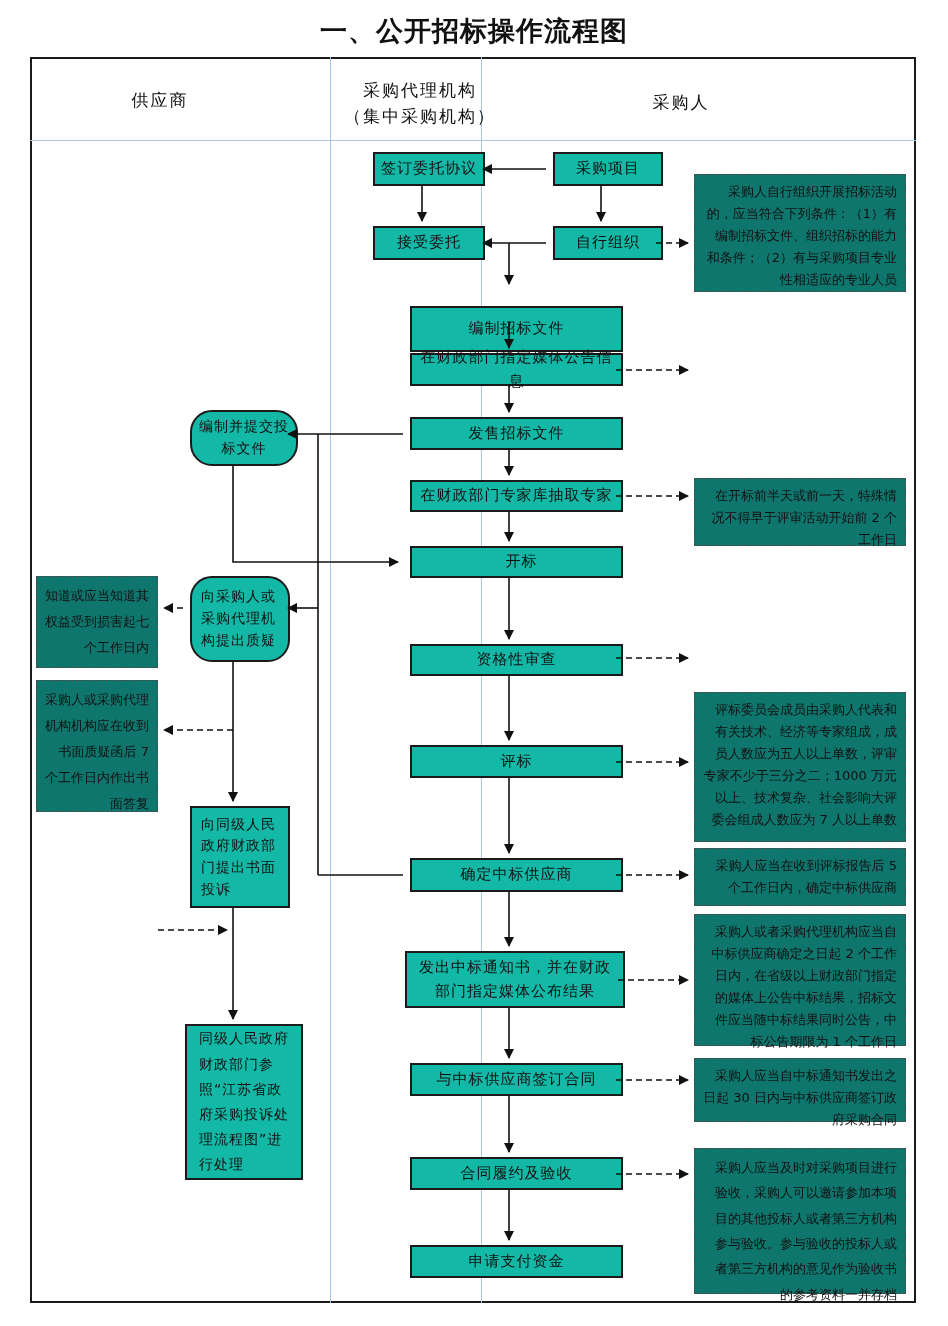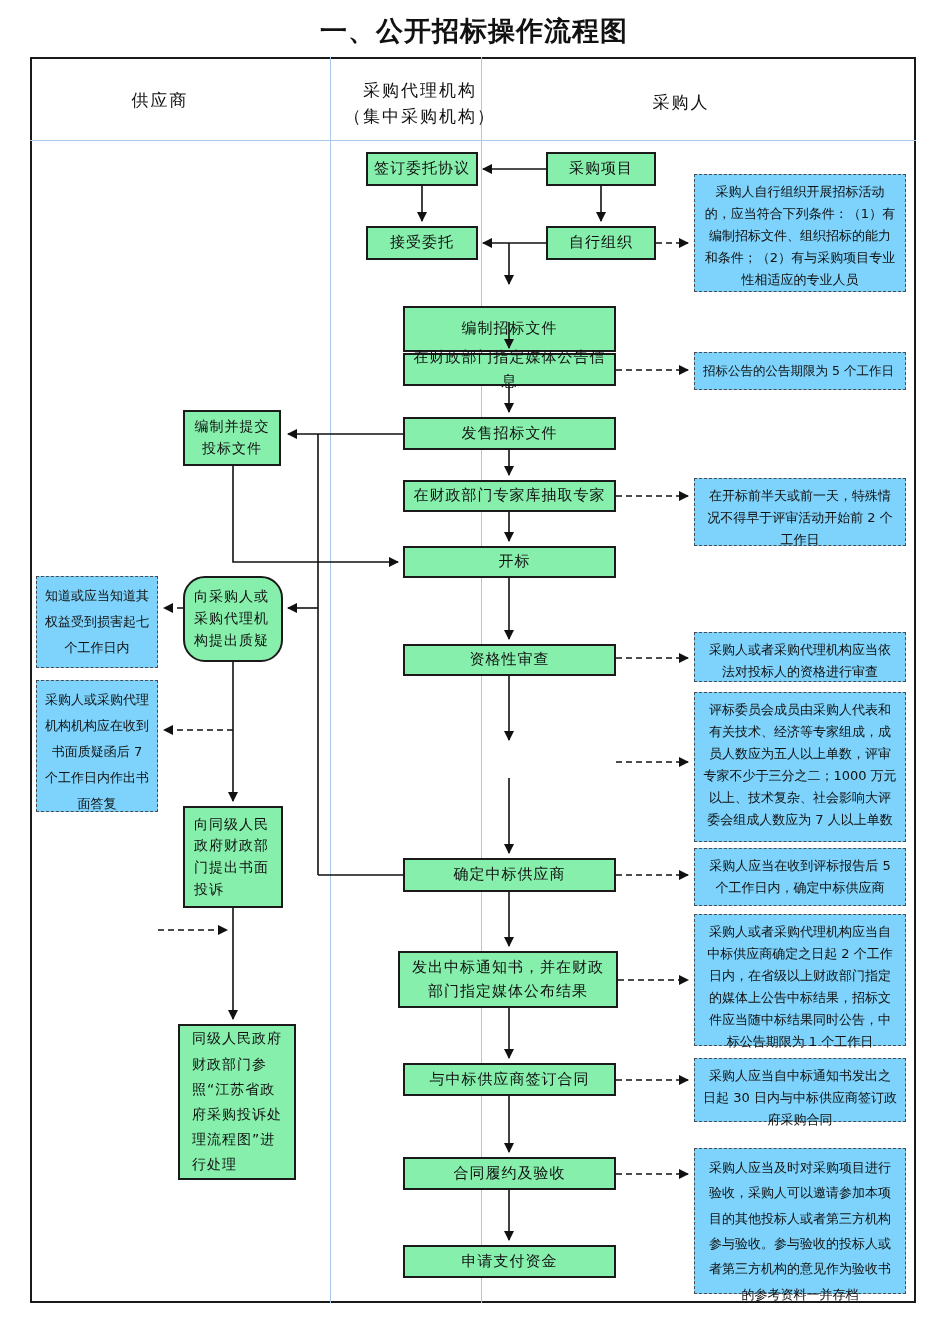--- a/index.html
+++ b/index.html
@@ -5,25 +5,25 @@
   * { margin:0; padding:0; box-sizing:border-box; }
   html,body { background:#ffffff; }
   body { font-family:"DejaVu Sans","Liberation Sans",sans-serif; color:#111; }
   .stage { position:relative; width:948px; height:1326px; background:#fff; overflow:hidden; }
   .abs { position:absolute; }
   .title { left:0; top:13px; width:948px; text-align:center; font-size:27px; font-weight:bold; letter-spacing:1px; }
   .frame { left:30px; top:57px; width:886px; height:1246px; border:2px solid #1a1a1a; background:#fff; }
   .lane-v { width:1px; background:#a9c7e6; }
   .lane-h { height:1px; background:#a9c7e6; }
   .lane-header { font-size:17px; text-align:center; letter-spacing:2px; line-height:1.5; }
-  .node { border:2px solid #1a1a1a; background:#86efac; display:flex; align-items:center; justify-content:center;
-          text-align:center; font-size:15px; letter-spacing:1px; line-height:1.55; padding:2px 6px; }
+  .node { border:2px solid #1a1a1a; background:#14b8a6; display:flex; align-items:center; justify-content:center;
+          text-align:center; font-size:15px; letter-spacing:1px; line-height:1.55; padding:2px 6px;margin-left:7px; }
   .node-left { font-size:14px; }
   .node-left.ta-left { justify-content:flex-start; text-align:left; padding:6px 9px; align-items:center; }
-  .note { border:1.5px dashed #4a4a4a; background:#7dd3fc; font-size:13px; padding:6px 8px; text-align:center; }
+  .note { border:1.5px dashed #4a4a4a; background:#0f766e; font-size:13px; padding:6px 8px; text-align:right; }
   .note-right { line-height:1.7; }
   .note-left-col { line-height:2.0; }
   .flex-center { display:flex; align-items:center; }
   svg.connectors { position:absolute; left:0; top:0; pointer-events:none; }
 </style>
 </head>
 <body>
 
 <div class="stage">
 
@@ -45,38 +45,37 @@
   <div class="abs node" style="left:366px; top:152px; width:112px; height:34px;">签订委托协议</div>
   <div class="abs node" style="left:546px; top:152px; width:110px; height:34px;">采购项目</div>
   <div class="abs node" style="left:366px; top:226px; width:112px; height:34px;">接受委托</div>
   <div class="abs node" style="left:546px; top:226px; width:110px; height:34px;">自行组织</div>
   <div class="abs node" style="left:403px; top:306px; width:213px; height:46px;">编制招标文件</div>
   <div class="abs node" style="left:403px; top:353px; width:213px; height:33px;">在财政部门指定媒体公告信息</div>
   <div class="abs node" style="left:403px; top:417px; width:213px; height:33px;">发售招标文件</div>
   <div class="abs node" style="left:403px; top:480px; width:213px; height:32px;">在财政部门专家库抽取专家</div>
   <div class="abs node" style="left:403px; top:546px; width:213px; height:32px;padding-left:16px;">开标</div>
   <div class="abs node" style="left:403px; top:644px; width:213px; height:32px;">资格性审查</div>
+  <div class="abs node" style="left:403px; top:745px; width:213px; height:33px;">评标</div>
   <div class="abs node" style="left:403px; top:858px; width:213px; height:34px;">确定中标供应商</div>
   <div class="abs node" style="left:398px; top:951px; width:220px; height:57px;">发出中标通知书，并在财政部门指定媒体公布结果</div>
   <div class="abs node" style="left:403px; top:1063px; width:213px; height:33px;">与中标供应商签订合同</div>
   <div class="abs node" style="left:403px; top:1157px; width:213px; height:33px;">合同履约及验收</div>
   <div class="abs node" style="left:403px; top:1245px; width:213px; height:33px;">申请支付资金</div>
 
-  <div class="abs node node-left" style="left:183px; top:410px; width:98px; height:56px;">编制并提交投标文件</div>
+  <div class="abs node node-left" style="left:183px; top:410px; width:108px; height:56px;border-radius:22px;">编制并提交投标文件</div>
   <div class="abs node node-left ta-left" style="left:183px; top:576px; width:100px; height:86px;border-radius:22px;">向采购人或采购代理机构提出质疑</div>
   <div class="abs node node-left ta-left" style="left:183px; top:806px; width:100px; height:102px;">向同级人民政府财政部门提出书面投诉</div>
   <div class="abs node node-left ta-left" style="left:178px; top:1024px; width:118px; height:156px; line-height:1.8;padding-left:12px;">同级人民政府财政部门参照“江苏省政府采购投诉处理流程图”进行处理</div>
 
   <div class="abs note note-left-col" style="left:36px; top:576px; width:122px; height:92px;">知道或应当知道其权益受到损害起七个工作日内</div>
   <div class="abs note note-left-col" style="left:36px; top:680px; width:122px; height:132px;">采购人或采购代理机构机构应在收到书面质疑函后 7 个工作日内作出书面答复</div>
 
   <div class="abs note note-right" style="left:694px; top:174px; width:212px; height:118px;">采购人自行组织开展招标活动的，应当符合下列条件：（1）有编制招标文件、组织招标的能力和条件；（2）有与采购项目专业性相适应的专业人员</div>
-  <div class="abs note note-right flex-center" style="left:694px; top:352px; width:212px; height:38px; font-size:12.5px;">招标公告的公告期限为 5 个工作日</div>
   <div class="abs note note-right" style="left:694px; top:478px; width:212px; height:68px;">在开标前半天或前一天，特殊情况不得早于评审活动开始前 2 个工作日</div>
-  <div class="abs note note-right" style="left:694px; top:632px; width:212px; height:50px;">采购人或者采购代理机构应当依法对投标人的资格进行审查</div>
   <div class="abs note note-right" style="left:694px; top:692px; width:212px; height:150px;">评标委员会成员由采购人代表和有关技术、经济等专家组成，成员人数应为五人以上单数，评审专家不少于三分之二；1000 万元以上、技术复杂、社会影响大评委会组成人数应为 7 人以上单数</div>
   <div class="abs note note-right" style="left:694px; top:848px; width:212px; height:58px;">采购人应当在收到评标报告后 5 个工作日内，确定中标供应商</div>
   <div class="abs note note-right" style="left:694px; top:914px; width:212px; height:132px;">采购人或者采购代理机构应当自中标供应商确定之日起 2 个工作日内，在省级以上财政部门指定的媒体上公告中标结果，招标文件应当随中标结果同时公告，中标公告期限为 1 个工作日</div>
   <div class="abs note note-right" style="left:694px; top:1058px; width:212px; height:64px;">采购人应当自中标通知书发出之日起 30 日内与中标供应商签订政府采购合同</div>
   <div class="abs note note-right" style="left:694px; top:1148px; width:212px; height:146px; line-height:1.95;">采购人应当及时对采购项目进行验收，采购人可以邀请参加本项目的其他投标人或者第三方机构参与验收。参与验收的投标人或者第三方机构的意见作为验收书的参考资料一并存档</div>
 
   <svg class="connectors" width="948" height="1326" viewBox="0 0 948 1326">
     <defs>
       <marker id="ah" viewBox="0 0 10 10" refX="9" refY="5" markerWidth="6.5" markerHeight="6.5" orient="auto-start-reverse">
         <path d="M0,0 L10,5 L0,10 z" fill="#111"></path>

